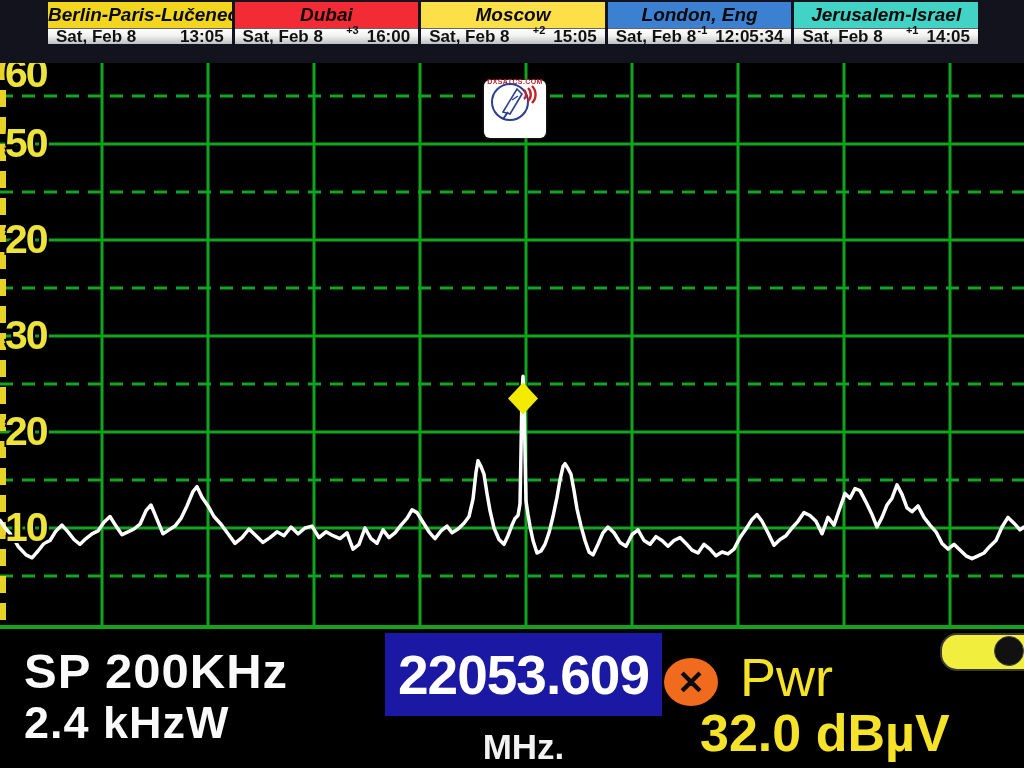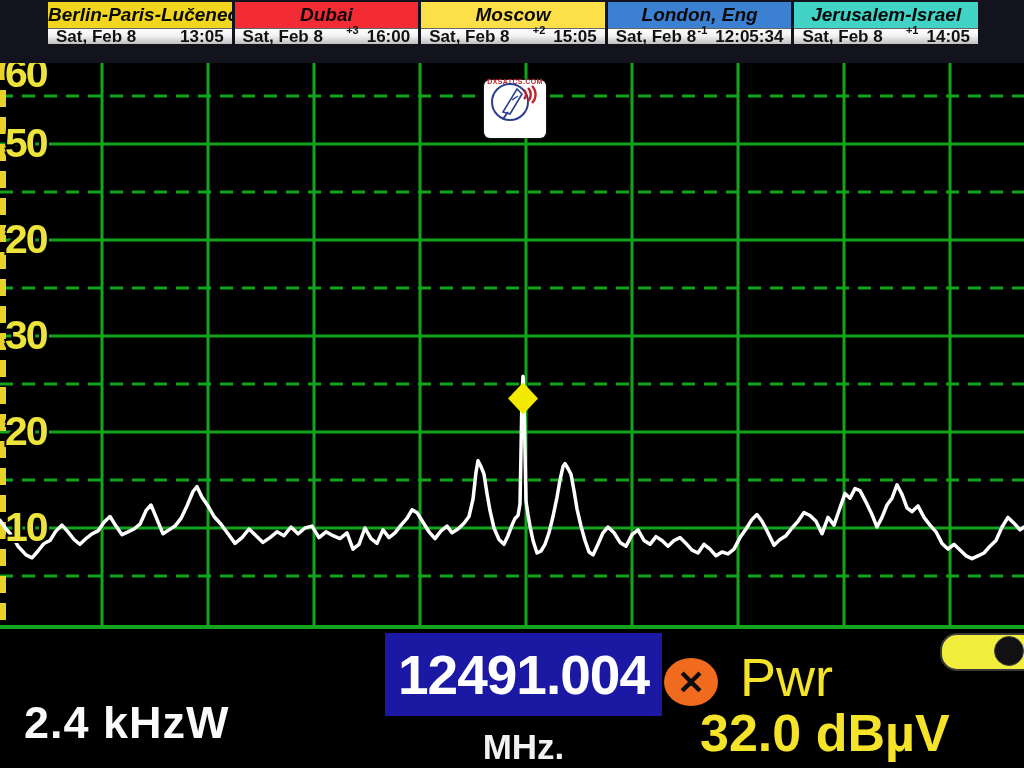--- a/index.html
+++ b/index.html
@@ -143,23 +143,24 @@
     </div>
   <div class="ylab" style="top: -14px;">60</div>
       <div class="ylab" style="top: 56px;">50</div>
       <div class="ylab" style="top: 152px;">20</div>
       <div class="ylab" style="top: 248px;">30</div>
       <div class="ylab" style="top: 344px;">20</div>
       <div class="ylab" style="top: 440px;">10</div>
     </div>
 
   <div class="bottom">
+    <div class="sp-line1">SP 200KHz</div>
     <div class="sp-line2">2.4 kHzW</div>
     <div class="freq-box">
-      <span class="freq-val">12491.004</span>
+      <span class="freq-val">22053.609</span>
     </div>
     <div class="freq-unit">MHz.</div>
     <div class="x-icon">✕</div>
     <div class="pwr-label">Pwr</div>
     <div class="pwr-value">32.0 dBµV</div>
     <div class="toggle">
       <div class="toggle-knob"></div>
     </div>
   </div>
 

